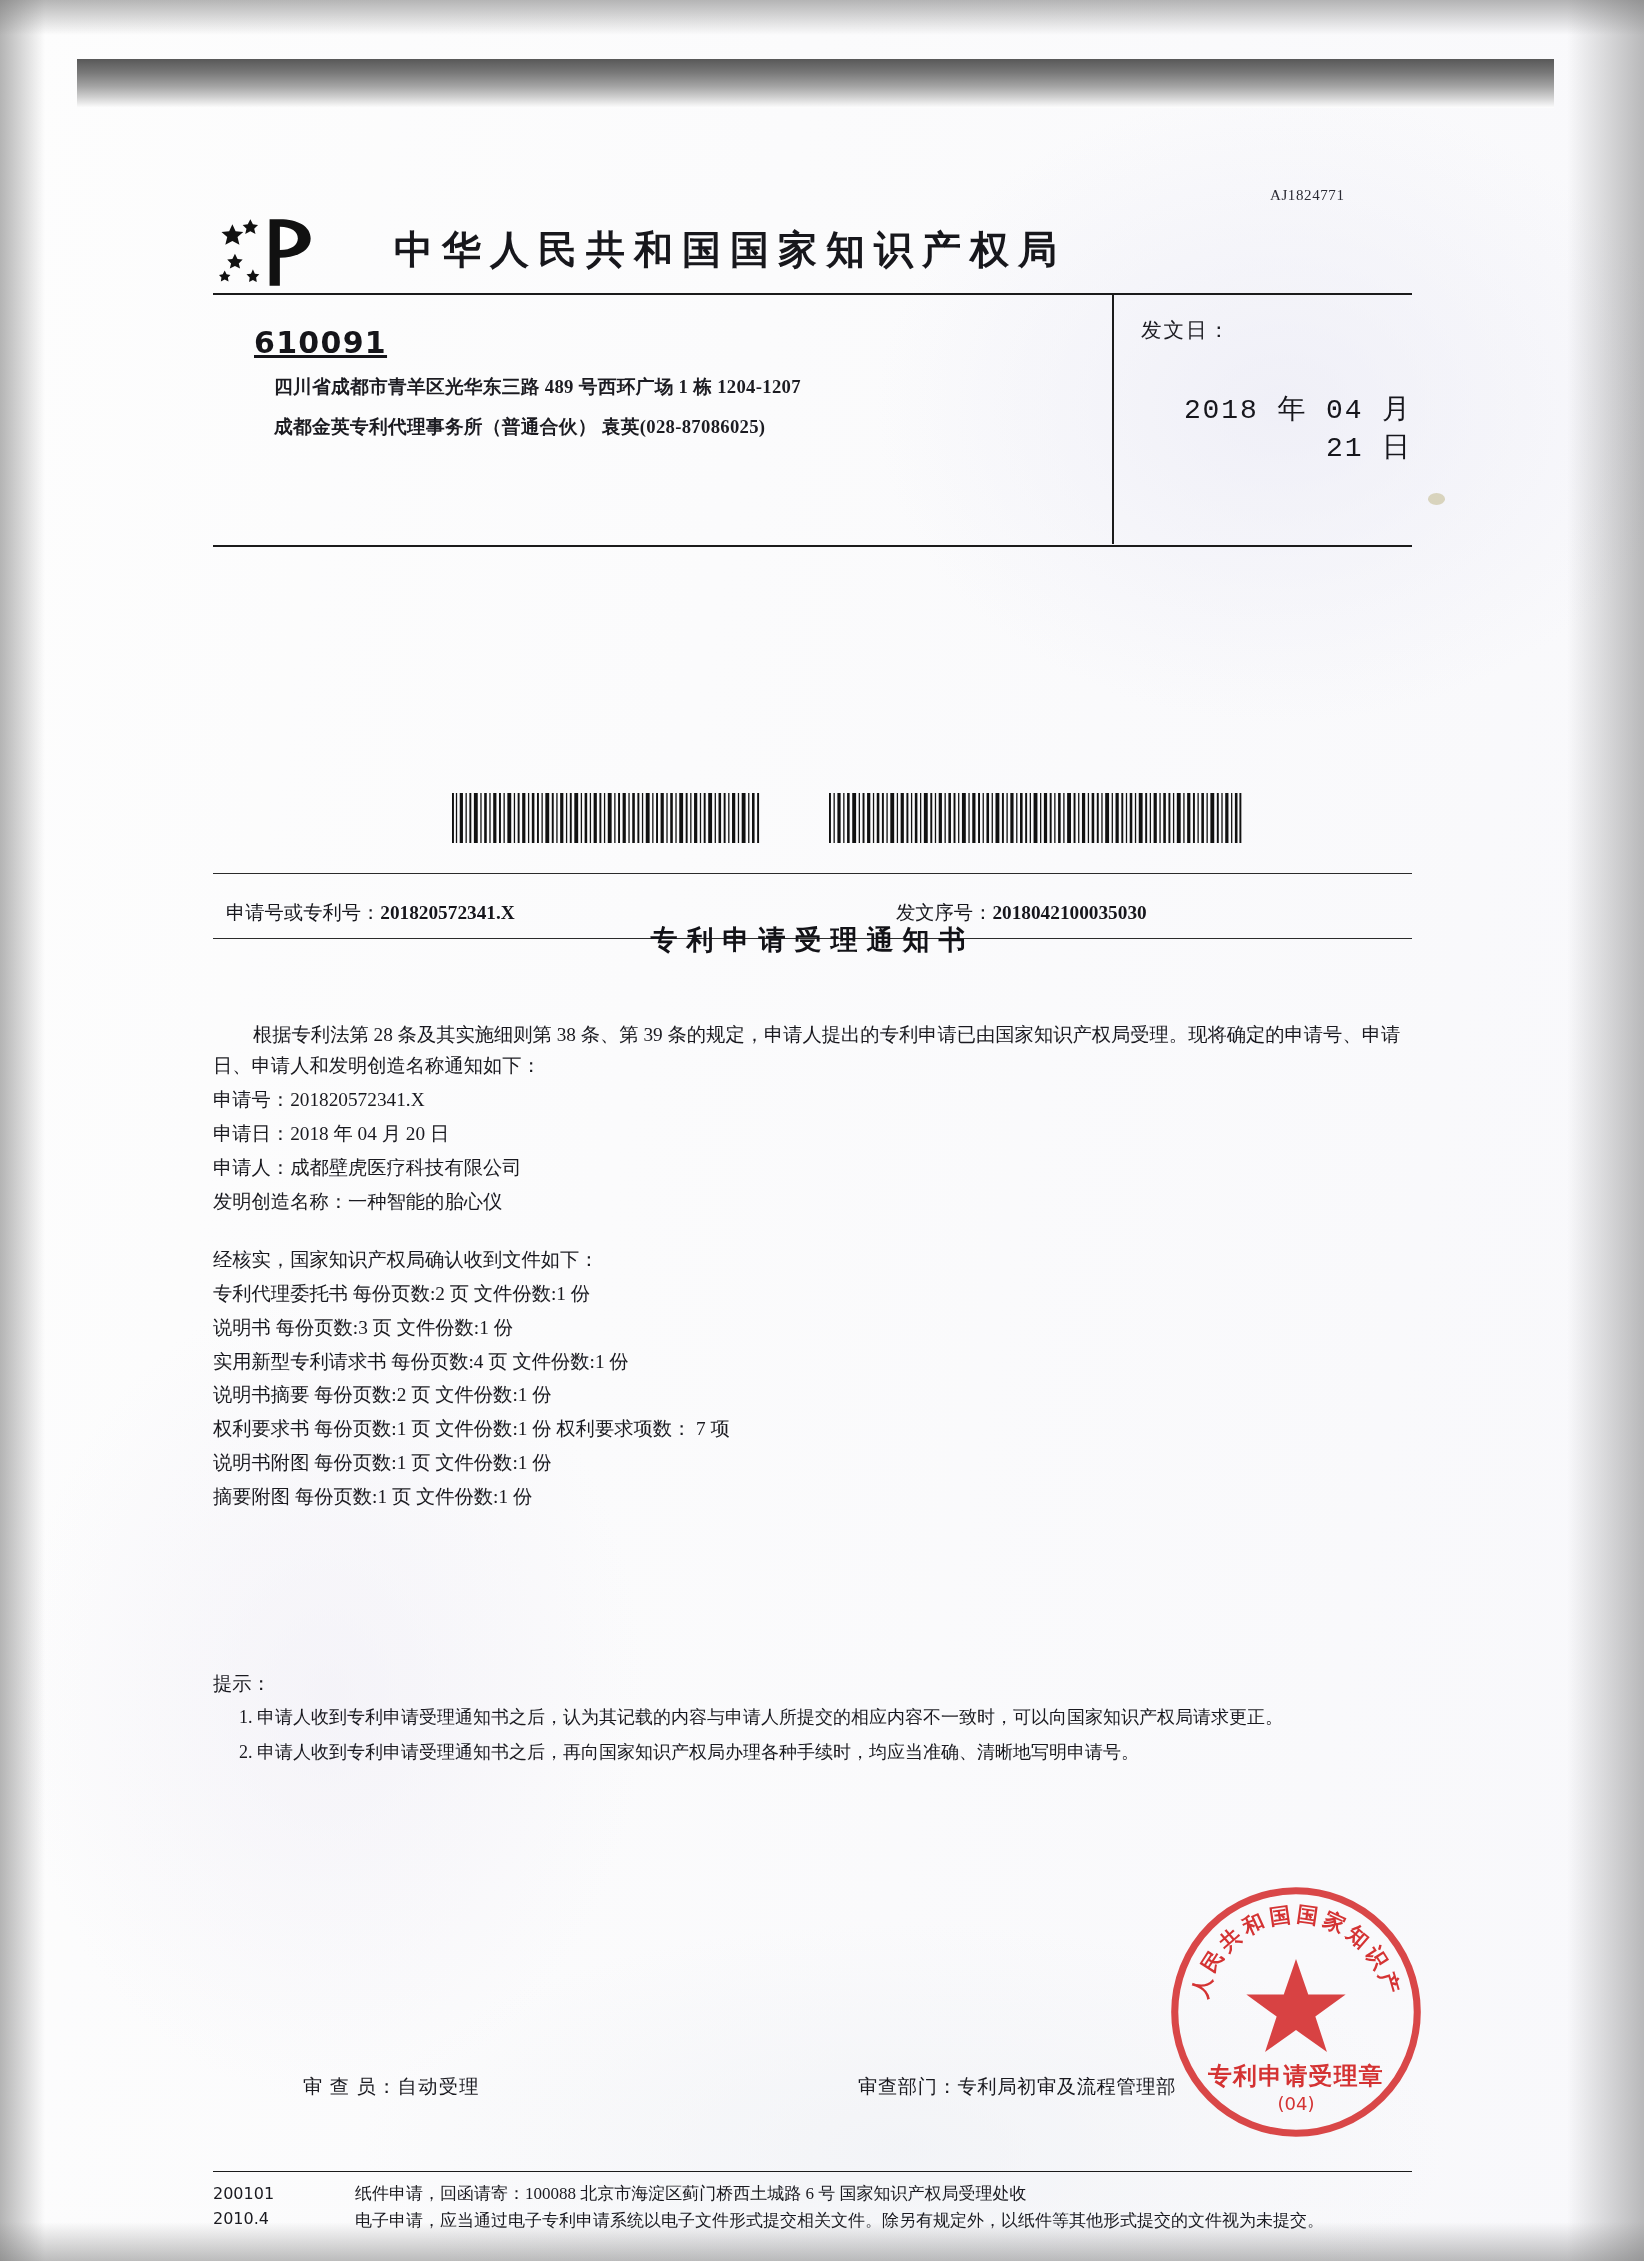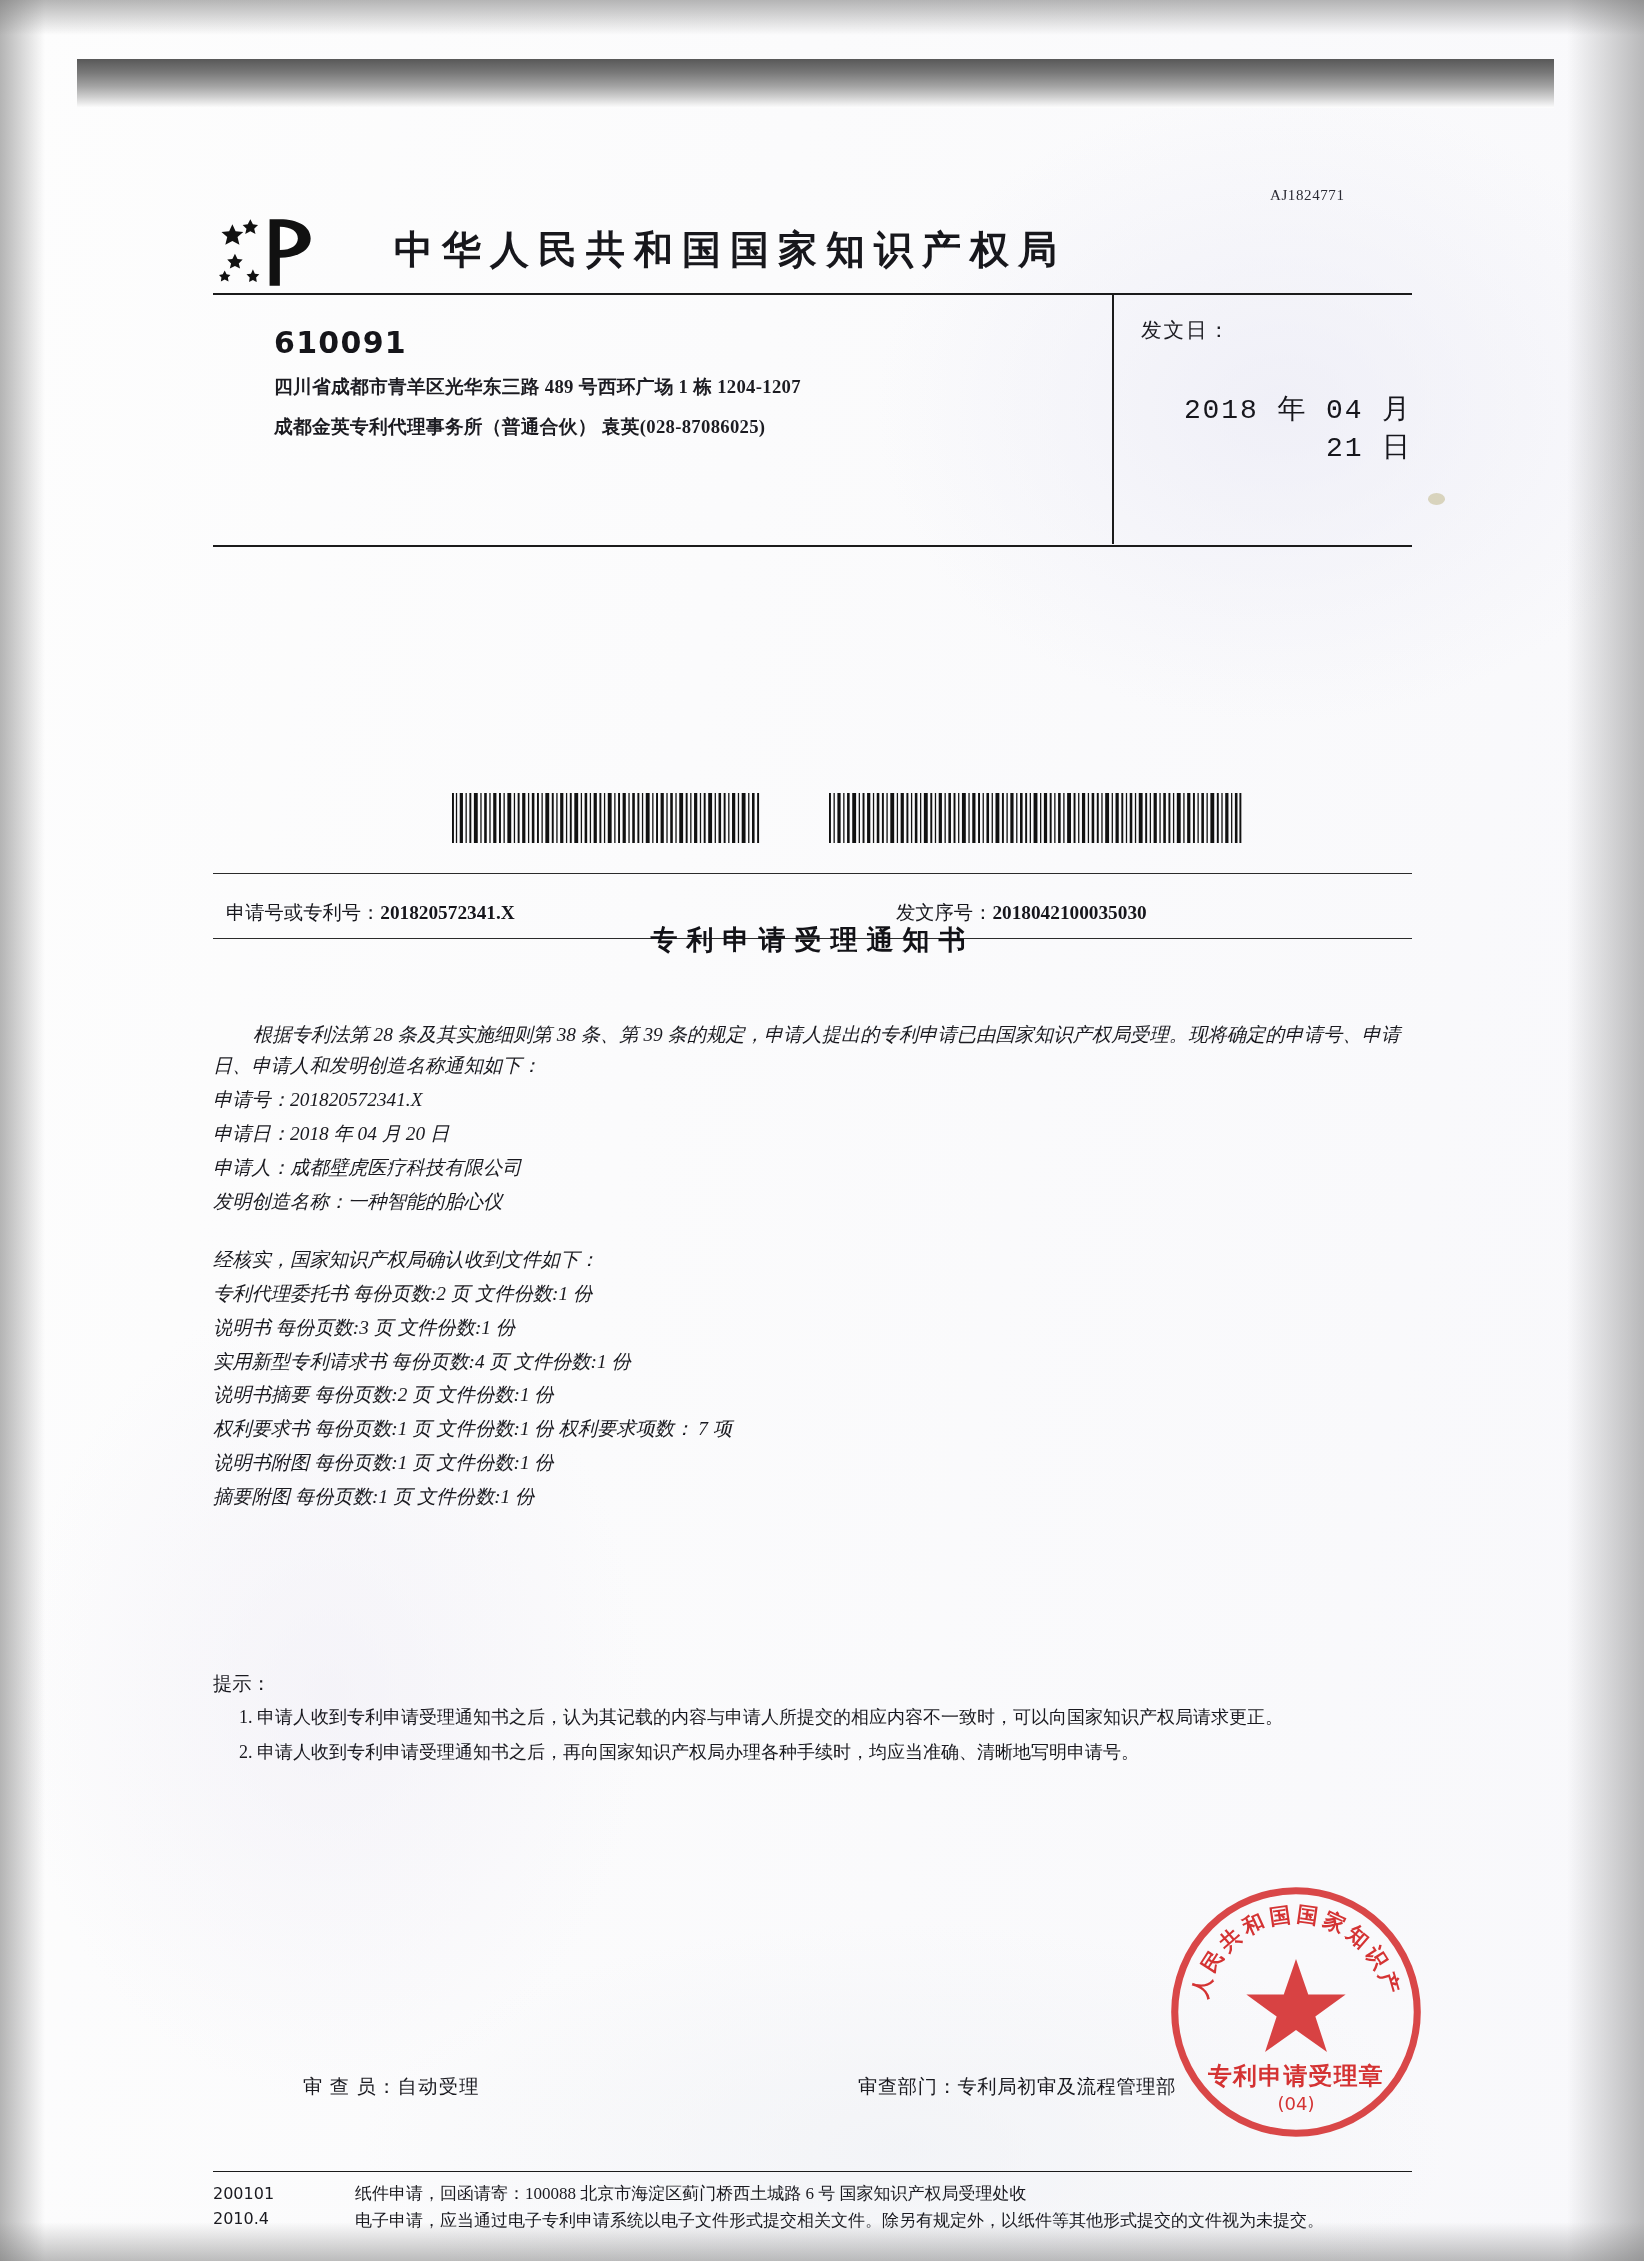--- a/index.html
+++ b/index.html
@@ -122,21 +122,22 @@
     left: 0;
     top: 164px;
     width: 858px;
   }
   .postcode {
     font-size: 30px;
     font-weight: bold;
     letter-spacing: 1.3px;
     color: #15151a;
     font-family: "DejaVu Sans", "Liberation Sans", sans-serif;
-    margin-left: 61px;
+    margin-left: 41px;
+    text-decoration: underline;
   }
   .addr-line {
     font-size: 18.7px;
     color: #1c1c22;
     margin-left: 61px;
     margin-top: 14px;
     letter-spacing: 0.3px;
     white-space: nowrap;
     font-weight: bold;
   }
@@ -210,21 +211,21 @@
   .body {
     position: absolute;
     left: 0;
     top: 858px;
     width: 1199px;
     font-size: 19.3px;
     line-height: 1.62;
     color: #19191f;
   }
   .p-indent { text-indent: 40px; }
-  .body p { margin: 0 0 2.6px 0; font-style: italic; }
+  .body p { margin: 0 0 2.6px 0; }
   .field-line { margin-left: 40px; }
   .gap { height: 24.5px; }
 
   .tips-title {
     position: absolute;
     left: 0px;
     top: 1509px;
     font-size: 19.3px;
     color: #19191f;
   }

